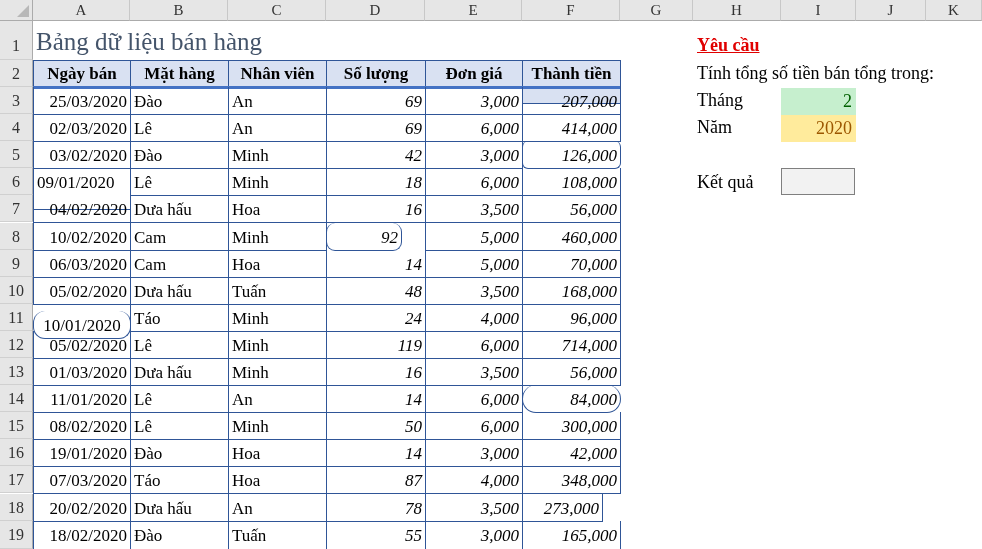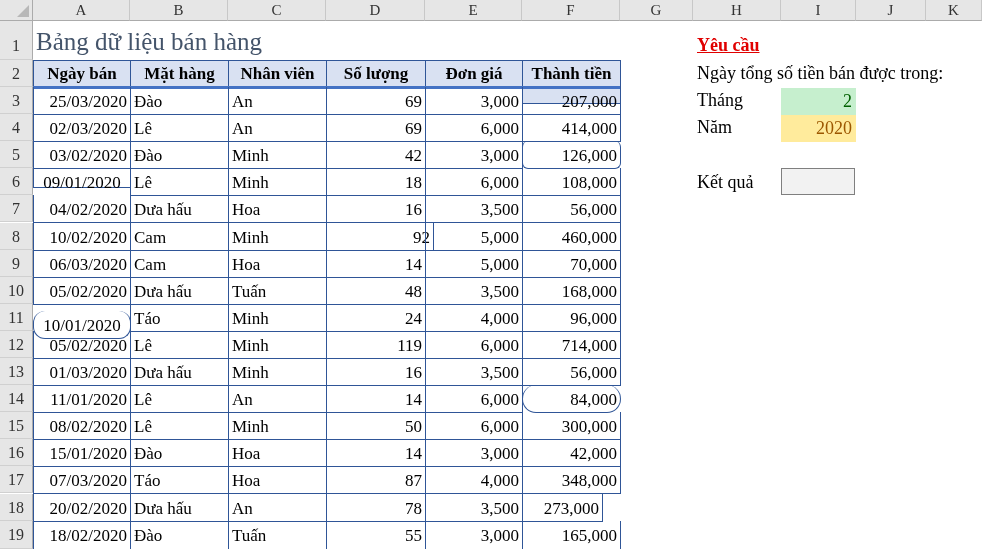--- a/index.html
+++ b/index.html
@@ -4,21 +4,21 @@
 <style>
   * { box-sizing: border-box; margin: 0; padding: 0; }
   body { width: 982px; height: 549px; overflow: hidden; background: #fff; font-family: "Liberation Serif", serif; position: relative; }
   .colhdr { position: absolute; top: 0; height: 21px; background: #e6e6e6; border-right: 1px solid #c8c8c8; border-bottom: 1px solid #ababab; font-size: 15px; color: #333; text-align: center; line-height: 20px; }
   .corner { position: absolute; left: 0; top: 0; width: 33px; height: 21px; background: #e6e6e6; border-right: 1px solid #ababab; border-bottom: 1px solid #ababab; }
   .corner::after { content: ""; position: absolute; right: 3px; bottom: 3px; border-left: 12px solid transparent; border-bottom: 12px solid #b8b8b8; }
   .rowhdr { position: absolute; left: 0; width: 33px; background: #e6e6e6; border-right: 1px solid #ababab; border-bottom: 1px solid #d0d0d0; font-size: 16px; color: #333; text-align: center; }
   .title { position: absolute; left: 36px; top: 28px; font-size: 25px; color: #44546a; white-space: nowrap; }
   .th { position: absolute; background: #d9e1f2; border: 1px solid #2f5597; font-weight: bold; font-size: 17px; text-align: center; color: #000; }
   .td { position: absolute; border: 1px solid #2f5597; border-top: none; font-size: 17px; padding: 0 3px; white-space: nowrap; }
-  .r { text-align: right; }
+  .r { text-align: right; font-style: italic; }
   .hdr-line { position: absolute; left: 33px; width: 587px; height: 3px; background: #4472c4; }
   .req-title { position: absolute; left: 697px; top: 35px; font-size: 18px; font-weight: bold; color: #e00000; text-decoration: underline; }
   .txt { position: absolute; font-size: 18px; color: #000; white-space: nowrap; }
   .green { position: absolute; background: #c6efce; color: #006100; font-size: 18px; text-align: right; padding-right: 4px; }
   .yellow { position: absolute; background: #ffeb9c; color: #9c5700; font-size: 18px; text-align: right; padding-right: 4px; }
   .result { position: absolute; background: #f2f2f2; border: 1px solid #7f7f7f; }
 </style>
 </head>
 <body>
 
@@ -72,36 +72,36 @@
     <div class="td" style="left: 228px; top: 114.1px; width: 99px; height: 28.1px; line-height: 29.1px;">An</div>
     <div class="td r" style="left: 326px; top: 114.1px; width: 100px; height: 28.1px; line-height: 29.1px;">69</div>
     <div class="td r" style="left: 425px; top: 114.1px; width: 98px; height: 28.1px; line-height: 29.1px;">6,000</div>
     <div class="td r" style="left: 522px; top: 114.1px; width: 99px; height: 28.1px; line-height: 29.1px;">414,000</div>
     <div class="td" style="left: 33px; top: 141.2px; width: 98px; height: 28.1px; line-height: 29.1px; text-align: right;">03/02/2020</div>
     <div class="td" style="left: 130px; top: 141.2px; width: 99px; height: 28.1px; line-height: 29.1px;">Đào</div>
     <div class="td" style="left: 228px; top: 141.2px; width: 99px; height: 28.1px; line-height: 29.1px;">Minh</div>
     <div class="td r" style="left: 326px; top: 141.2px; width: 100px; height: 28.1px; line-height: 29.1px;">42</div>
     <div class="td r" style="left: 425px; top: 141.2px; width: 98px; height: 28.1px; line-height: 29.1px;">3,000</div>
     <div class="td r" style="left: 522px; top: 141.2px; width: 99px; height: 28.1px; line-height: 29.1px; border-radius: 6px;">126,000</div>
-    <div class="td" style="left: 33px; top: 168.3px; width: 98px; height: 20px; line-height: 29.1px; text-align: center;">09/01/2020</div>
+    <div class="td" style="left: 33px; top: 168.3px; width: 98px; height: 42px; line-height: 29.1px; text-align: left;">09/01/2020</div>
     <div class="td" style="left: 130px; top: 168.3px; width: 99px; height: 28.1px; line-height: 29.1px;">Lê</div>
     <div class="td" style="left: 228px; top: 168.3px; width: 99px; height: 28.1px; line-height: 29.1px;">Minh</div>
     <div class="td r" style="left: 326px; top: 168.3px; width: 100px; height: 28.1px; line-height: 29.1px;">18</div>
     <div class="td r" style="left: 425px; top: 168.3px; width: 98px; height: 28.1px; line-height: 29.1px;">6,000</div>
     <div class="td r" style="left: 522px; top: 168.3px; width: 99px; height: 28.1px; line-height: 29.1px;">108,000</div>
     <div class="td" style="left: 33px; top: 195.4px; width: 98px; height: 28.1px; line-height: 29.1px; text-align: right;">04/02/2020</div>
     <div class="td" style="left: 130px; top: 195.4px; width: 99px; height: 28.1px; line-height: 29.1px;">Dưa hấu</div>
     <div class="td" style="left: 228px; top: 195.4px; width: 99px; height: 28.1px; line-height: 29.1px;">Hoa</div>
     <div class="td r" style="left: 326px; top: 195.4px; width: 100px; height: 28.1px; line-height: 29.1px;">16</div>
     <div class="td r" style="left: 425px; top: 195.4px; width: 98px; height: 28.1px; line-height: 29.1px;">3,500</div>
     <div class="td r" style="left: 522px; top: 195.4px; width: 99px; height: 28.1px; line-height: 29.1px;">56,000</div>
     <div class="td" style="left: 33px; top: 222.5px; width: 98px; height: 28.1px; line-height: 29.1px; text-align: right;">10/02/2020</div>
     <div class="td" style="left: 130px; top: 222.5px; width: 99px; height: 28.1px; line-height: 29.1px;">Cam</div>
     <div class="td" style="left: 228px; top: 222.5px; width: 99px; height: 28.1px; line-height: 29.1px;">Minh</div>
-    <div class="td r" style="left: 326px; top: 222.5px; width: 108px; height: 28.1px; line-height: 29.1px;">92</div>
+    <div class="td r" style="left: 326px; top: 222.5px; width: 76px; height: 28.1px; line-height: 29.1px; border-radius: 9px;">92</div>
     <div class="td r" style="left: 425px; top: 222.5px; width: 98px; height: 28.1px; line-height: 29.1px;">5,000</div>
     <div class="td r" style="left: 522px; top: 222.5px; width: 99px; height: 28.1px; line-height: 29.1px;">460,000</div>
     <div class="td" style="left: 33px; top: 249.6px; width: 98px; height: 28.1px; line-height: 29.1px; text-align: right;">06/03/2020</div>
     <div class="td" style="left: 130px; top: 249.6px; width: 99px; height: 28.1px; line-height: 29.1px;">Cam</div>
     <div class="td" style="left: 228px; top: 249.6px; width: 99px; height: 28.1px; line-height: 29.1px;">Hoa</div>
     <div class="td r" style="left: 326px; top: 249.6px; width: 100px; height: 28.1px; line-height: 29.1px;">14</div>
     <div class="td r" style="left: 425px; top: 249.6px; width: 98px; height: 28.1px; line-height: 29.1px;">5,000</div>
     <div class="td r" style="left: 522px; top: 249.6px; width: 99px; height: 28.1px; line-height: 29.1px;">70,000</div>
     <div class="td" style="left: 33px; top: 276.7px; width: 98px; height: 28.1px; line-height: 29.1px; text-align: right;">05/02/2020</div>
     <div class="td" style="left: 130px; top: 276.7px; width: 99px; height: 28.1px; line-height: 29.1px;">Dưa hấu</div>
@@ -132,21 +132,21 @@
     <div class="td" style="left: 228px; top: 385.1px; width: 99px; height: 28.1px; line-height: 29.1px;">An</div>
     <div class="td r" style="left: 326px; top: 385.1px; width: 100px; height: 28.1px; line-height: 29.1px;">14</div>
     <div class="td r" style="left: 425px; top: 385.1px; width: 98px; height: 28.1px; line-height: 29.1px;">6,000</div>
     <div class="td r" style="left: 522px; top: 385.1px; width: 99px; height: 28.1px; line-height: 29.1px; border-radius: 14px;">84,000</div>
     <div class="td" style="left: 33px; top: 412.2px; width: 98px; height: 28.1px; line-height: 29.1px; text-align: right;">08/02/2020</div>
     <div class="td" style="left: 130px; top: 412.2px; width: 99px; height: 28.1px; line-height: 29.1px;">Lê</div>
     <div class="td" style="left: 228px; top: 412.2px; width: 99px; height: 28.1px; line-height: 29.1px;">Minh</div>
     <div class="td r" style="left: 326px; top: 412.2px; width: 100px; height: 28.1px; line-height: 29.1px;">50</div>
     <div class="td r" style="left: 425px; top: 412.2px; width: 98px; height: 28.1px; line-height: 29.1px;">6,000</div>
     <div class="td r" style="left: 522px; top: 412.2px; width: 99px; height: 28.1px; line-height: 29.1px;">300,000</div>
-    <div class="td" style="left: 33px; top: 439.3px; width: 98px; height: 28.1px; line-height: 29.1px; text-align: right;">15/01/2020</div>
+    <div class="td" style="left: 33px; top: 439.3px; width: 98px; height: 28.1px; line-height: 29.1px; text-align: right;">19/01/2020</div>
     <div class="td" style="left: 130px; top: 439.3px; width: 99px; height: 28.1px; line-height: 29.1px;">Đào</div>
     <div class="td" style="left: 228px; top: 439.3px; width: 99px; height: 28.1px; line-height: 29.1px;">Hoa</div>
     <div class="td r" style="left: 326px; top: 439.3px; width: 100px; height: 28.1px; line-height: 29.1px;">14</div>
     <div class="td r" style="left: 425px; top: 439.3px; width: 98px; height: 28.1px; line-height: 29.1px;">3,000</div>
     <div class="td r" style="left: 522px; top: 439.3px; width: 99px; height: 28.1px; line-height: 29.1px;">42,000</div>
     <div class="td" style="left: 33px; top: 466.4px; width: 98px; height: 28.1px; line-height: 29.1px; text-align: right;">07/03/2020</div>
     <div class="td" style="left: 130px; top: 466.4px; width: 99px; height: 28.1px; line-height: 29.1px;">Táo</div>
     <div class="td" style="left: 228px; top: 466.4px; width: 99px; height: 28.1px; line-height: 29.1px;">Hoa</div>
     <div class="td r" style="left: 326px; top: 466.4px; width: 100px; height: 28.1px; line-height: 29.1px;">87</div>
     <div class="td r" style="left: 425px; top: 466.4px; width: 98px; height: 28.1px; line-height: 29.1px;">4,000</div>
@@ -161,19 +161,19 @@
     <div class="td" style="left: 130px; top: 520.6px; width: 99px; height: 29.4px; line-height: 30.4px;">Đào</div>
     <div class="td" style="left: 228px; top: 520.6px; width: 99px; height: 29.4px; line-height: 30.4px;">Tuấn</div>
     <div class="td r" style="left: 326px; top: 520.6px; width: 100px; height: 29.4px; line-height: 30.4px;">55</div>
     <div class="td r" style="left: 425px; top: 520.6px; width: 98px; height: 29.4px; line-height: 30.4px;">3,000</div>
     <div class="td r" style="left: 522px; top: 520.6px; width: 99px; height: 29.4px; line-height: 30.4px;">165,000</div>
   </div>
 
 <div class="title">Bảng dữ liệu bán hàng</div>
 
 <div class="req-title">Yêu cầu</div>
-<div class="txt" style="left:697px;top:63px;">Ngày tổng số tiền bán được trong:</div>
+<div class="txt" style="left:697px;top:63px;">Tính tổng số tiền bán tổng trong:</div>
 <div class="txt" style="left:697px;top:90px;">Tháng</div>
 <div class="green" style="left:781px;top:88px;width:75px;height:27px;line-height:27px;">2</div>
 <div class="txt" style="left:697px;top:117px;">Năm</div>
 <div class="yellow" style="left:781px;top:115px;width:75px;height:27px;line-height:27px;">2020</div>
 <div class="txt" style="left:697px;top:172px;">Kết quả</div>
 <div class="result" style="left:781px;top:168px;width:74px;height:27px;"></div>
 
 </body></html>

